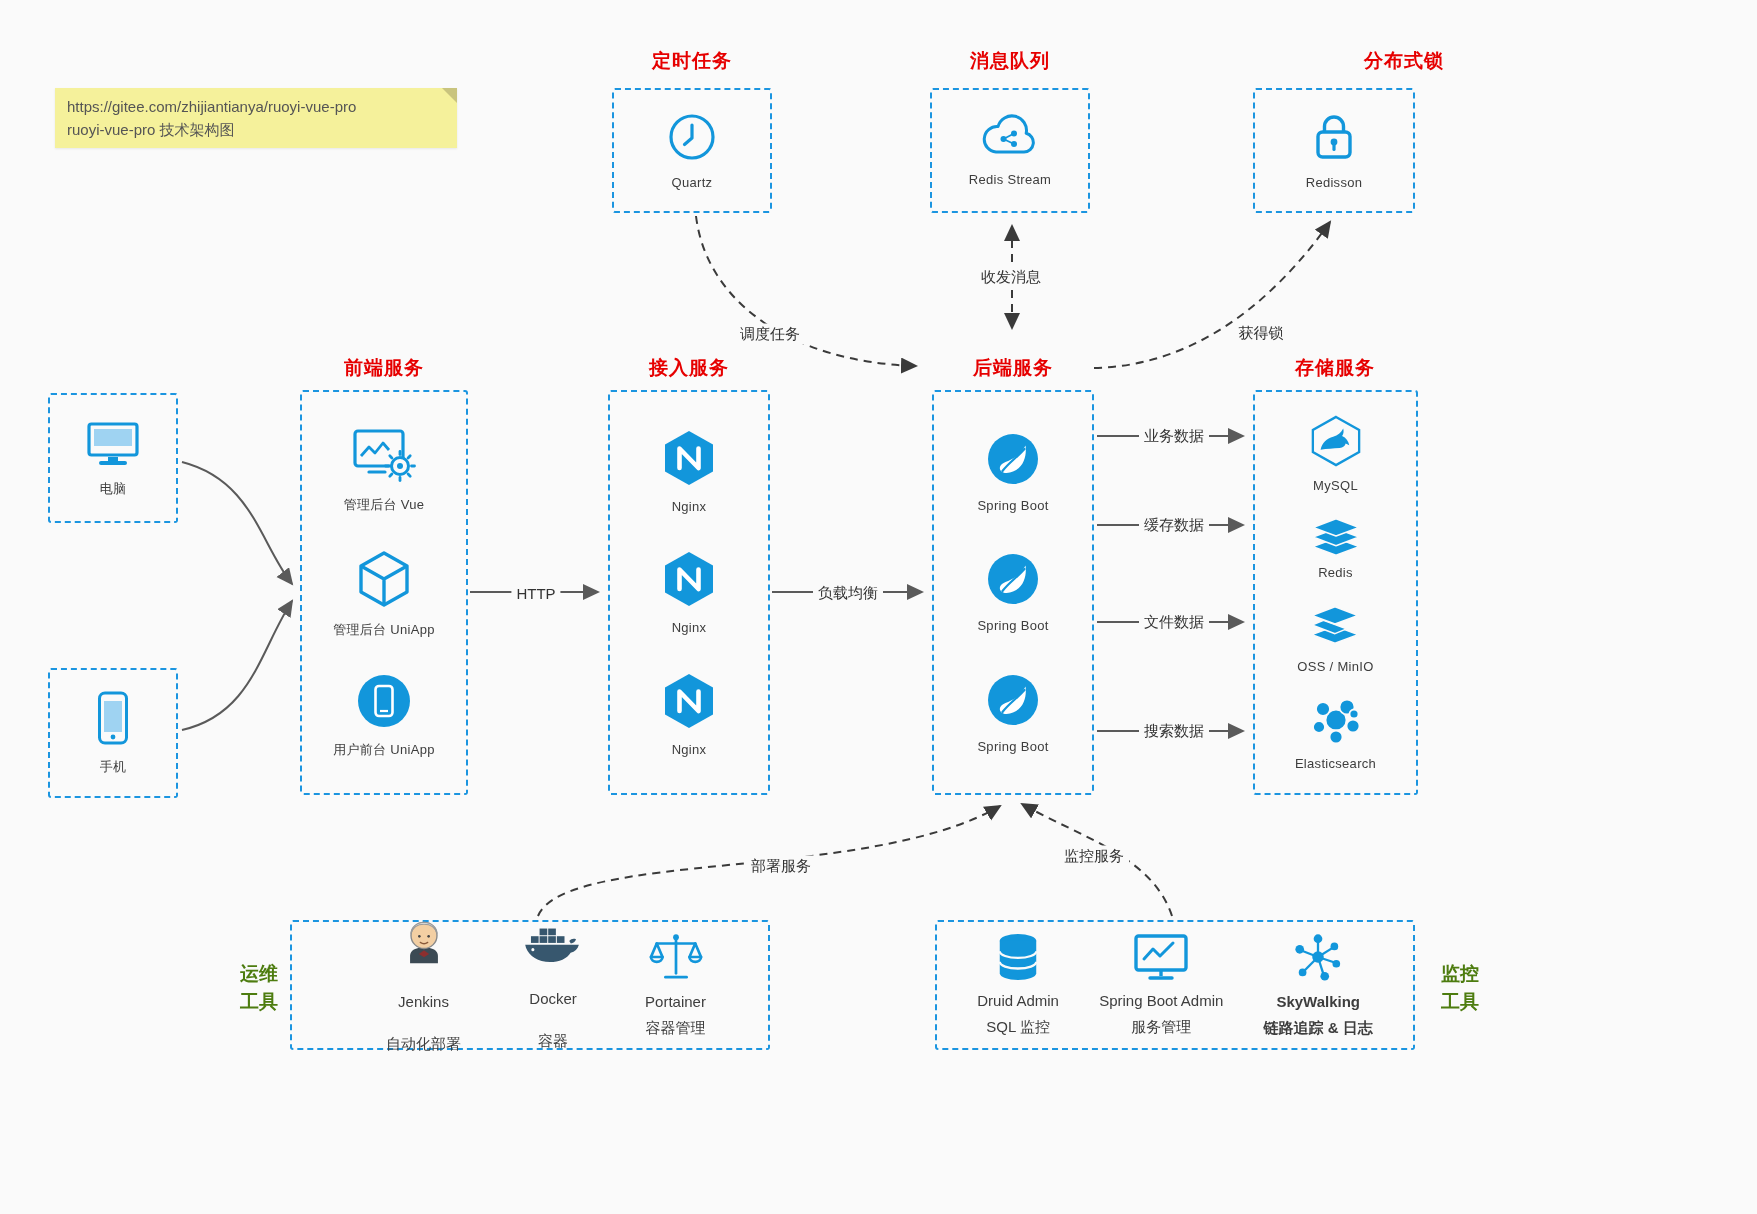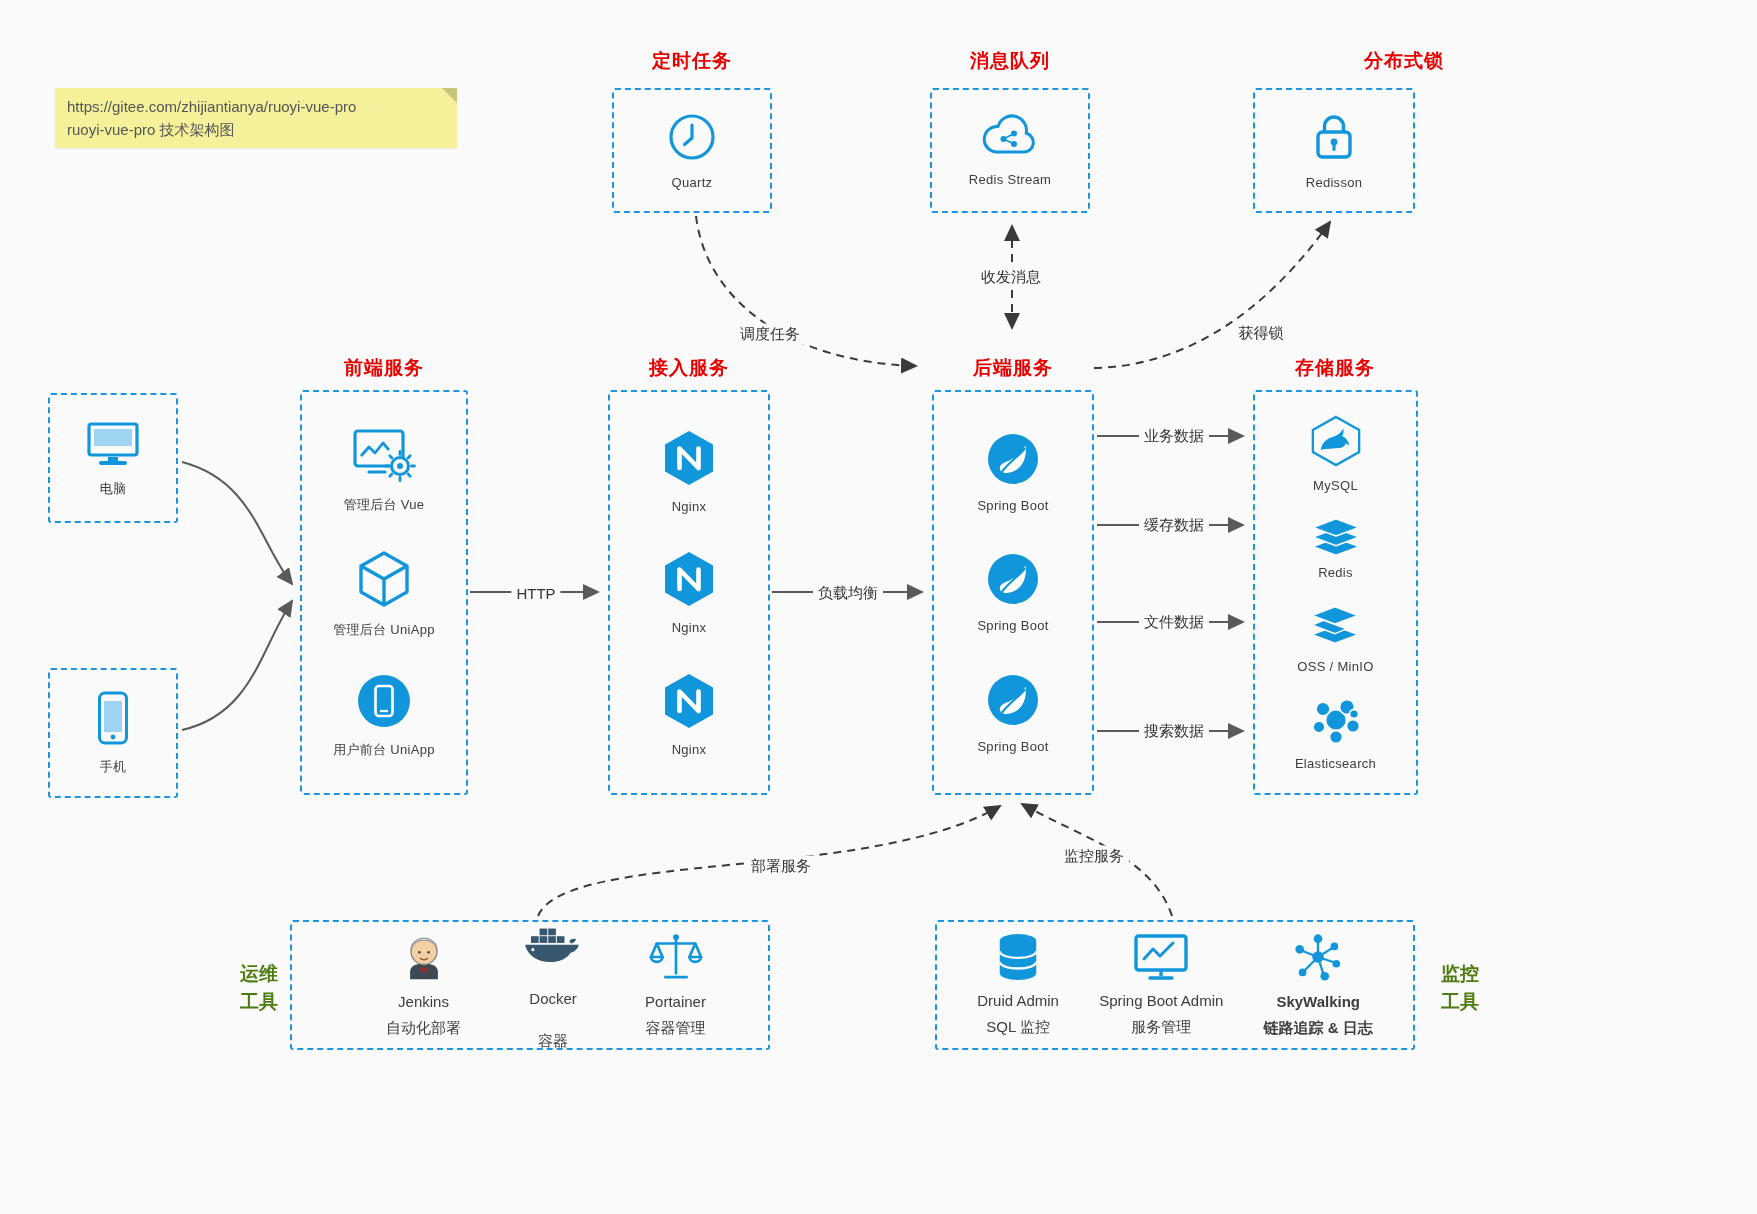--- a/index.html
+++ b/index.html
@@ -367,21 +367,21 @@
         </svg>
       </span>
       <span class="item-label">Elasticsearch</span>
     </div>
   </div>
 </div>
 
 <div class="side-title" style="left:236px; top:960px; width:46px;"><span>运维</span><br><span>工具</span></div>
 <div class="dashed-box" style="left:290px; top:920px; width:480px; height:130px;">
   <div class="hbox">
-    <div class="item" style="gap:4px;margin-left:32px;">
+    <div class="item" style="gap:20px;margin-left:32px;">
       <span>
         <svg width="48" height="52" viewBox="0 0 50 56">
           <path d="M10 44 c0-6 6-9 15-9 s15 3 15 9 v8 H10 z" fill="#3c4a54"></path>
           <circle cx="25" cy="22" r="14" fill="#f3cfa3" stroke="#8a8a8a" stroke-width="1.5"></circle>
           <path d="M11 20 a14 12 0 0 1 28 0 c-2-7-6-10-14-10 s-12 3-14 10 z" fill="#e9e9e9" stroke="#9a9a9a" stroke-width="1.2"></path>
           <circle cx="20" cy="23" r="1.4" fill="#444"></circle>
             <circle cx="30" cy="23" r="1.4" fill="#444"></circle>
           <path d="M21 29.5 c2.5 1.8 5.5 1.8 8 0" stroke="#8a5a3a" stroke-width="1.4" fill="none" stroke-linecap="round"></path>
           <path d="M25 38 l-5.5 4 5.5 3.4 5.5-3.4 z" fill="#8c2f2f"></path>
         </svg>

